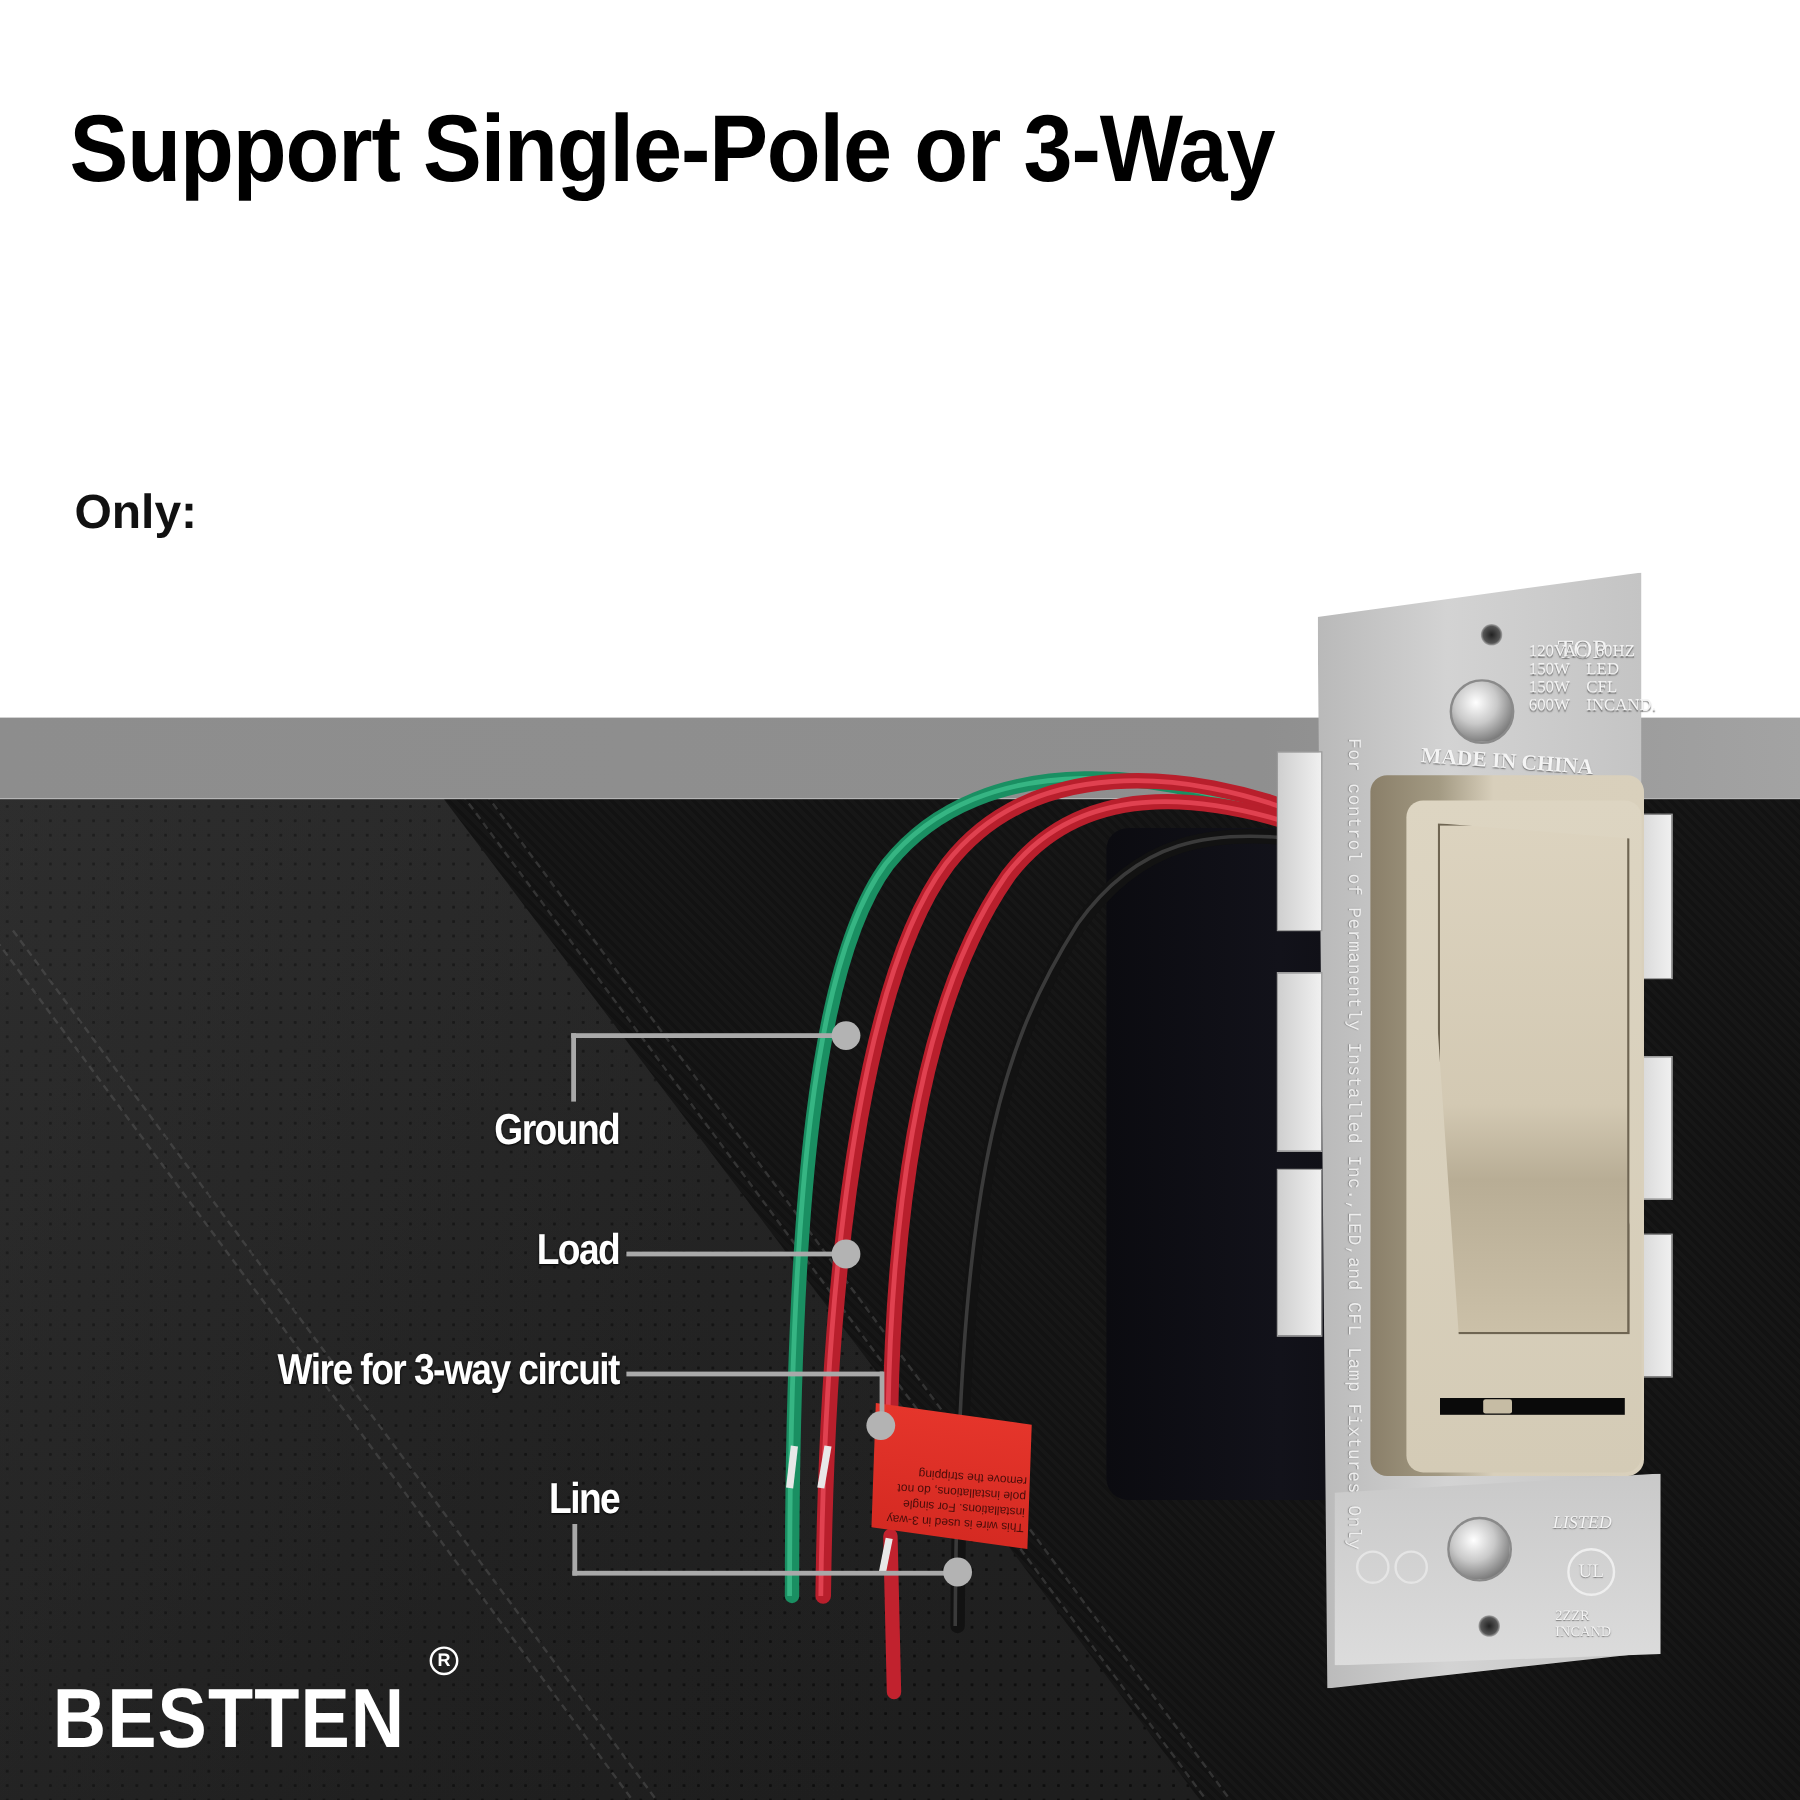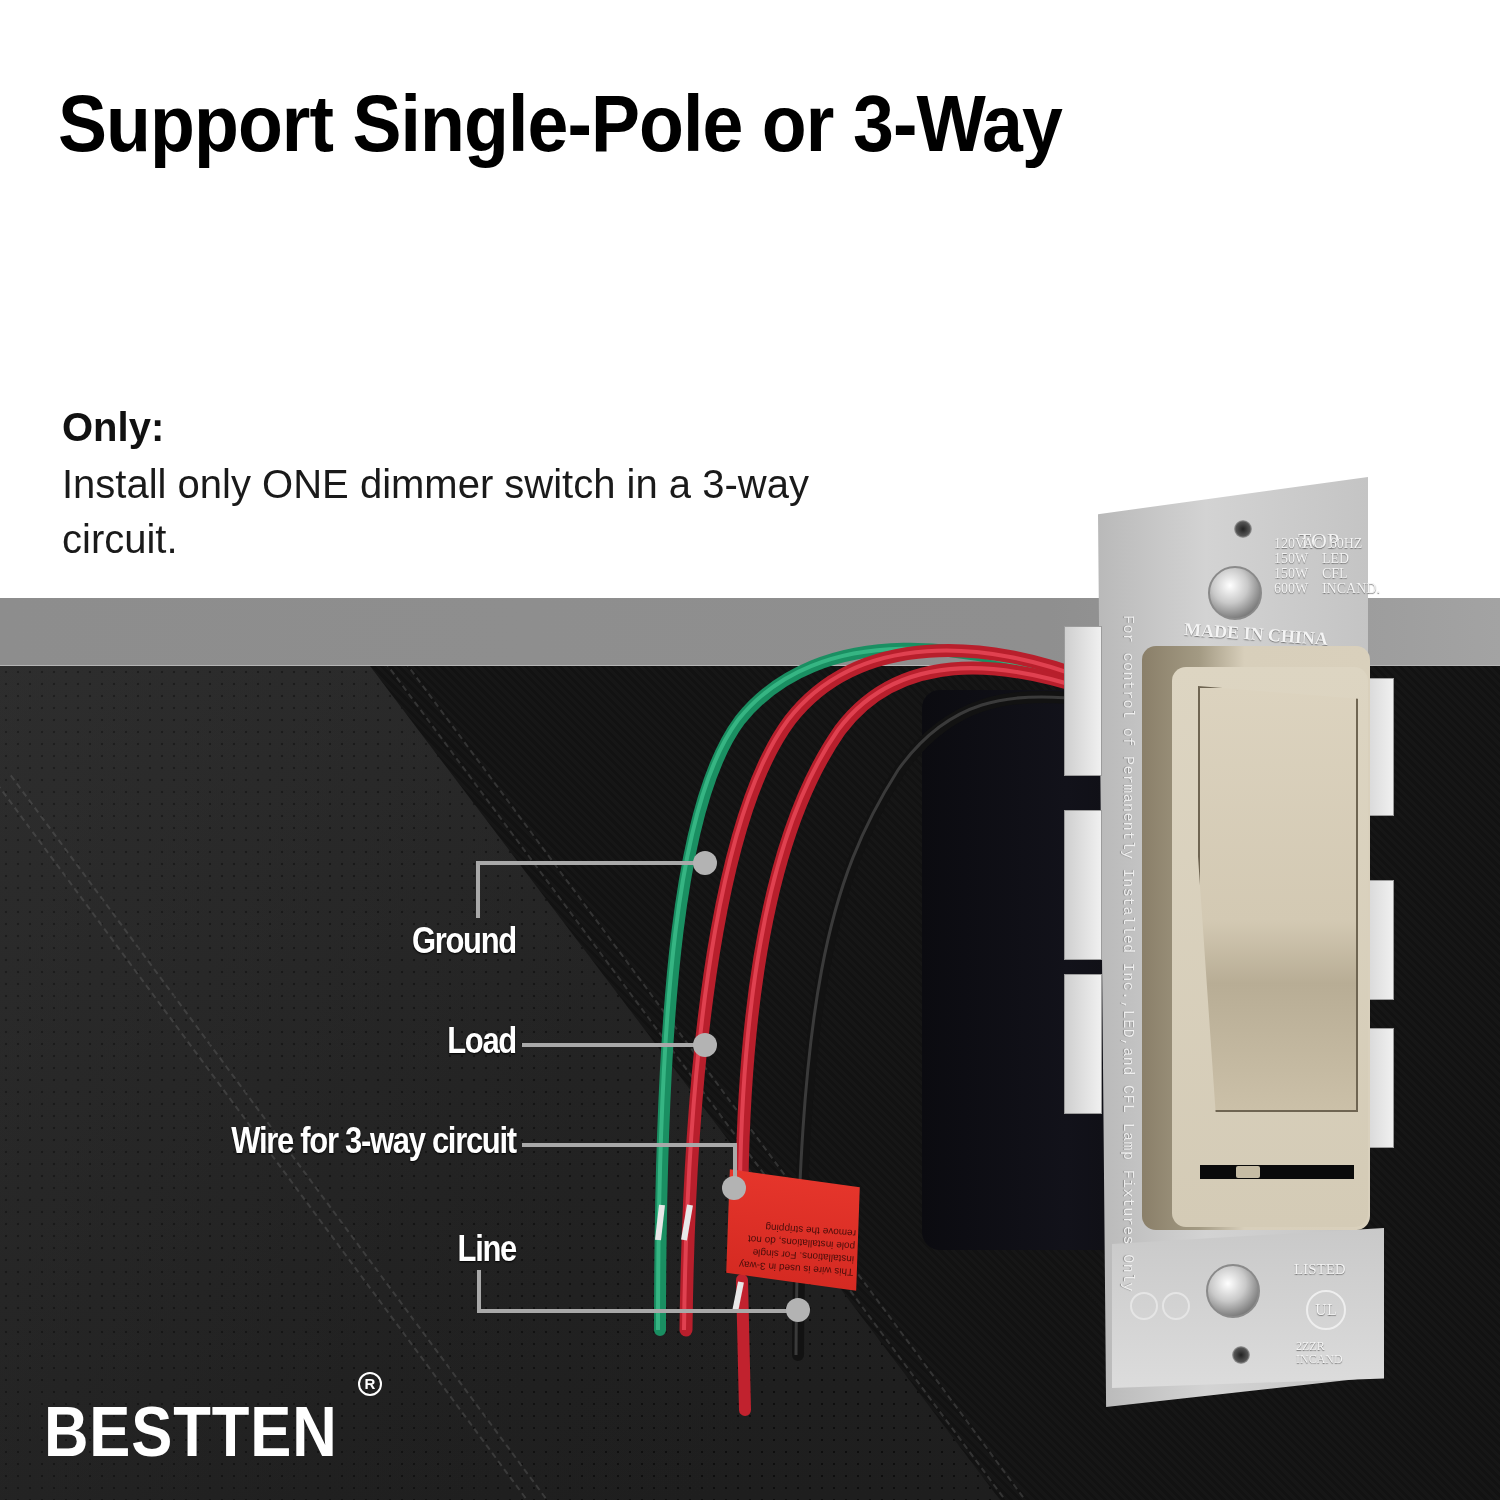--- a/index.html
+++ b/index.html
@@ -54,21 +54,20 @@
   .wire { position: absolute; }
   .flag { position: absolute; left: 728px; top: 1178px; width: 130px; height: 104px; background: linear-gradient(180deg, #e5352b, #d52a22); transform: skewY(6deg) rotate(2deg); }
   .flag-text { position: absolute; left: 736px; top: 1185px; width: 120px; color: #4a0d0a; font-size: 10px; line-height: 13px; transform: rotate(184deg); transform-origin: 60px 45px; }
 </style>
 </head>
 <body>
 
 <div class="top">
   <div class="title">Support Single-Pole or 3-Way</div>
   <div class="note-label">Only:</div>
-  <div class="note-text">Install only ONE dimmer switch in a 3-way circuit.</div>
 </div>
 
 <div class="grey-band"></div>
 
 <div class="dark">
   <div class="panel-light"></div>
   <div class="panel-dark"></div>
   <div class="stitch" style="left:372px;top:-20px;transform:rotate(-36.5deg);"></div>
   <div class="stitch" style="left:392px;top:-20px;transform:rotate(-36.5deg);"></div>
   <div class="stitch" style="left:-10px;top:110px;transform:rotate(-36.5deg);"></div>
@@ -129,21 +128,21 @@
 <div class="top-mark" style="left:1298px;top:528px;">TOP</div>
 <div class="emboss" style="left:1274px;top:536px;">120VAC  60HZ
 150W    LED
 150W    CFL
 600W    INCAND.</div>
 <div class="made" style="left:1184px;top:624px;">MADE IN CHINA</div>
 <div class="vert-text">For control of Permanently Installed Inc.,LED,and CFL Lamp Fixtures Only</div>
 
 <div class="screw" style="left:1206px;top:1264px;"></div>
 <div class="hole" style="left:1232px;top:1346px;"></div>
-<div class="emboss" style="left:1294px;top:1262px;font-size:15px;">LISTED</div>
+<div class="emboss" style="left:1294px;top:1262px;font-size:15px;font-style:italic;">LISTED</div>
 <div class="emboss" style="left:1306px;top:1290px;width:40px;height:40px;border:2px solid #eee;border-radius:50%;text-align:center;line-height:36px;font-size:16px;">UL</div>
 <div class="emboss" style="left:1296px;top:1340px;font-size:12px;line-height:13px;">2ZZR
 INCAND</div>
 <div class="emboss" style="left:1130px;top:1292px;width:28px;height:28px;border:2px solid #e5e5e5;border-radius:50%;"></div>
 <div class="emboss" style="left:1162px;top:1292px;width:28px;height:28px;border:2px solid #e5e5e5;border-radius:50%;"></div>
 
 <div class="frame"></div>
 <div class="paddle-frame"></div>
 <div class="paddle"></div>
 <div class="slider-track"></div>

